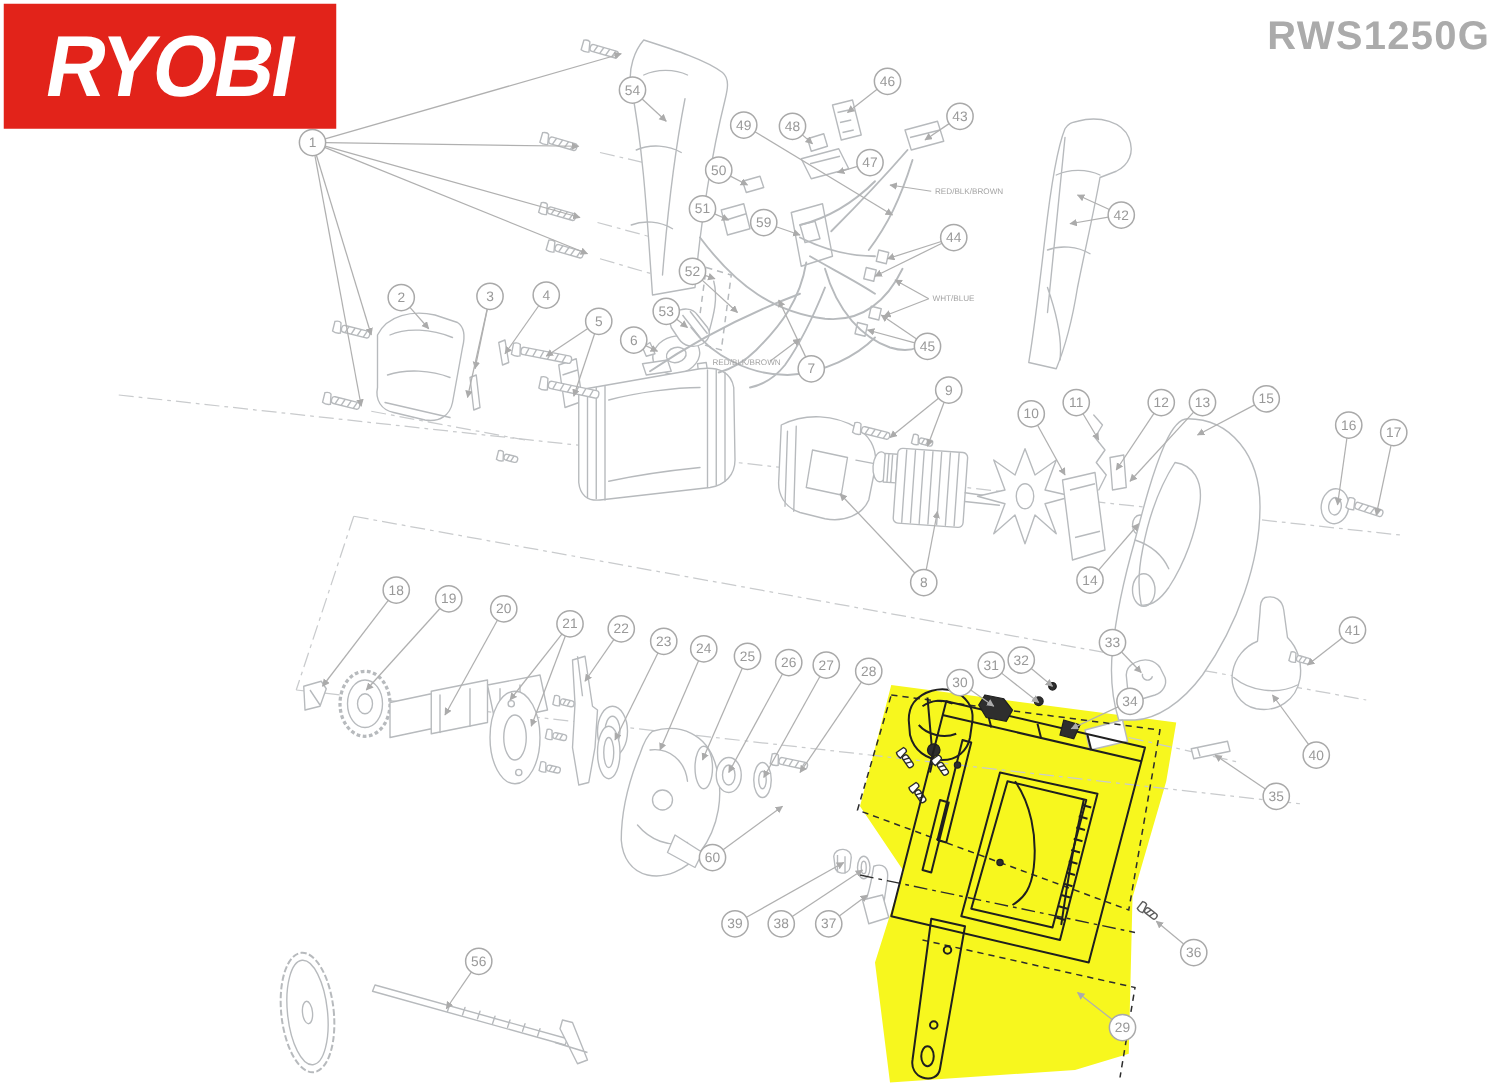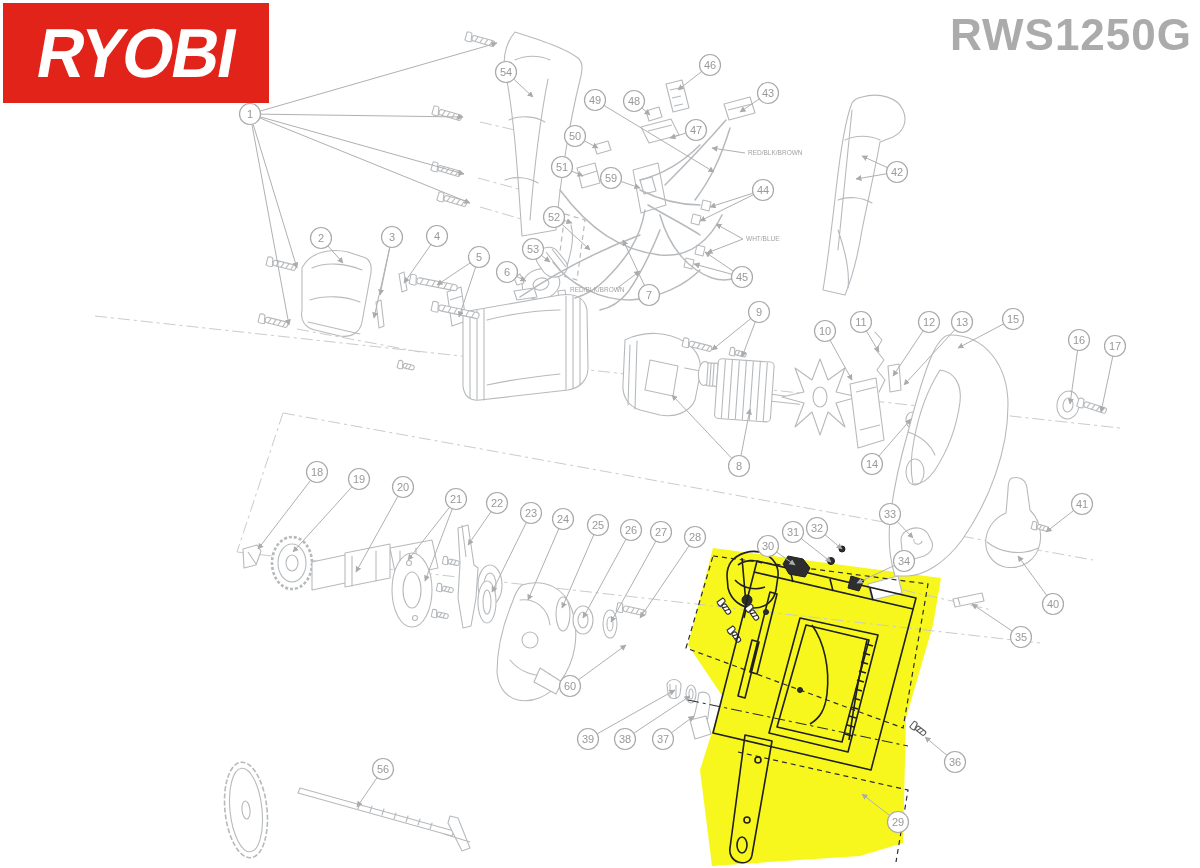--- a/index.html
+++ b/index.html
@@ -3,21 +3,21 @@
 <meta charset="utf-8">
 <style>
   html,body{margin:0;padding:0;background:#ffffff;}
   .stage{position:relative;width:1200px;height:868px;background:#fff;overflow:hidden;
          font-family:"Liberation Sans", sans-serif;}
   .stage svg{position:absolute;left:0;top:0;}
   .logo{position:absolute;left:3px;top:3px;width:266px;height:100px;
         background:var(--brand-bg,#e2231a);display:flex;align-items:center;justify-content:center;}
   .logo span{color:var(--brand-fg,#fff);font-weight:bold;font-size:66px;letter-spacing:-2px;
         transform:skewX(-10deg) scaleY(1.05);}
-  .model{position:absolute;right:8px;top:10px;font-weight:bold;font-size:44px;
+  .model{position:absolute;right:8px;top:10px;font-weight:bold;font-size:32px;
         color:var(--model-color,#ababab);letter-spacing:1px;}
   
   .ln{stroke:var(--line,#b7babd);fill:none;stroke-width:1.1;stroke-linecap:round;stroke-linejoin:round;}
   .lnf{stroke:var(--line,#b7babd);fill:#fff;stroke-width:1.1;stroke-linejoin:round;}
   .wire{stroke:var(--line,#b7babd);fill:none;stroke-width:1.5;stroke-linecap:round;}
   .dd{stroke:var(--line-light,#c9cbcd);fill:none;stroke-width:1;stroke-dasharray:12 4 3 4;}
   .dk{stroke:var(--dark,#1f1f1f);fill:none;stroke-width:1.6;stroke-linejoin:round;}
   .dkf{stroke:var(--dark,#1f1f1f);fill:#2e2e2e;stroke-width:1;}
   .dkd{stroke:#2c2c2c;fill:none;stroke-width:1.2;stroke-dasharray:5 4;}
   .dkdd{stroke:#2c2c2c;fill:none;stroke-width:1.1;stroke-dasharray:11 4 3 4;}

